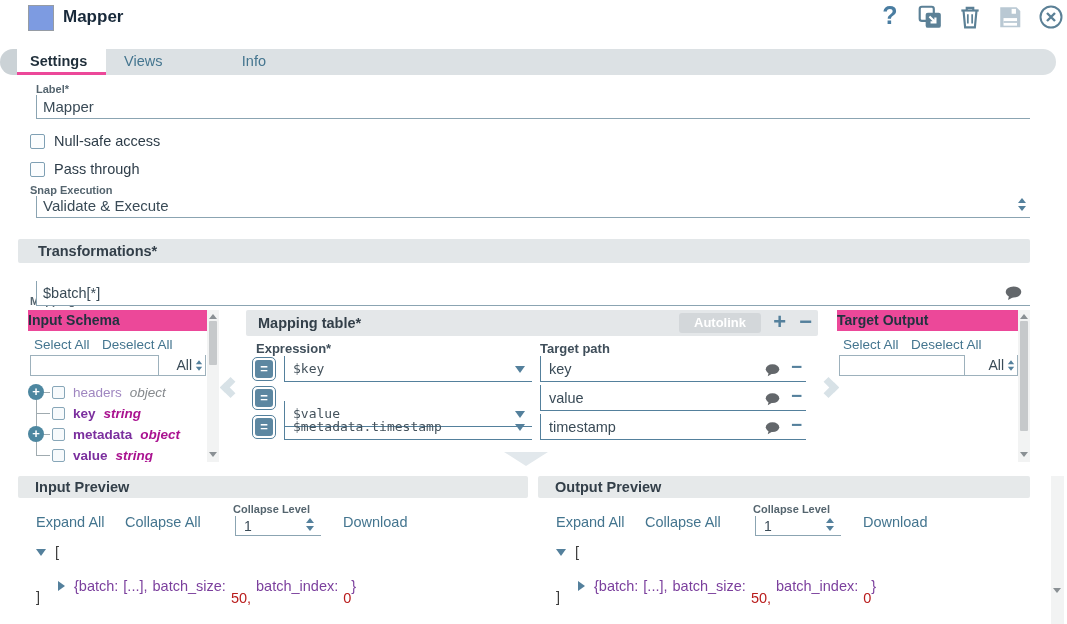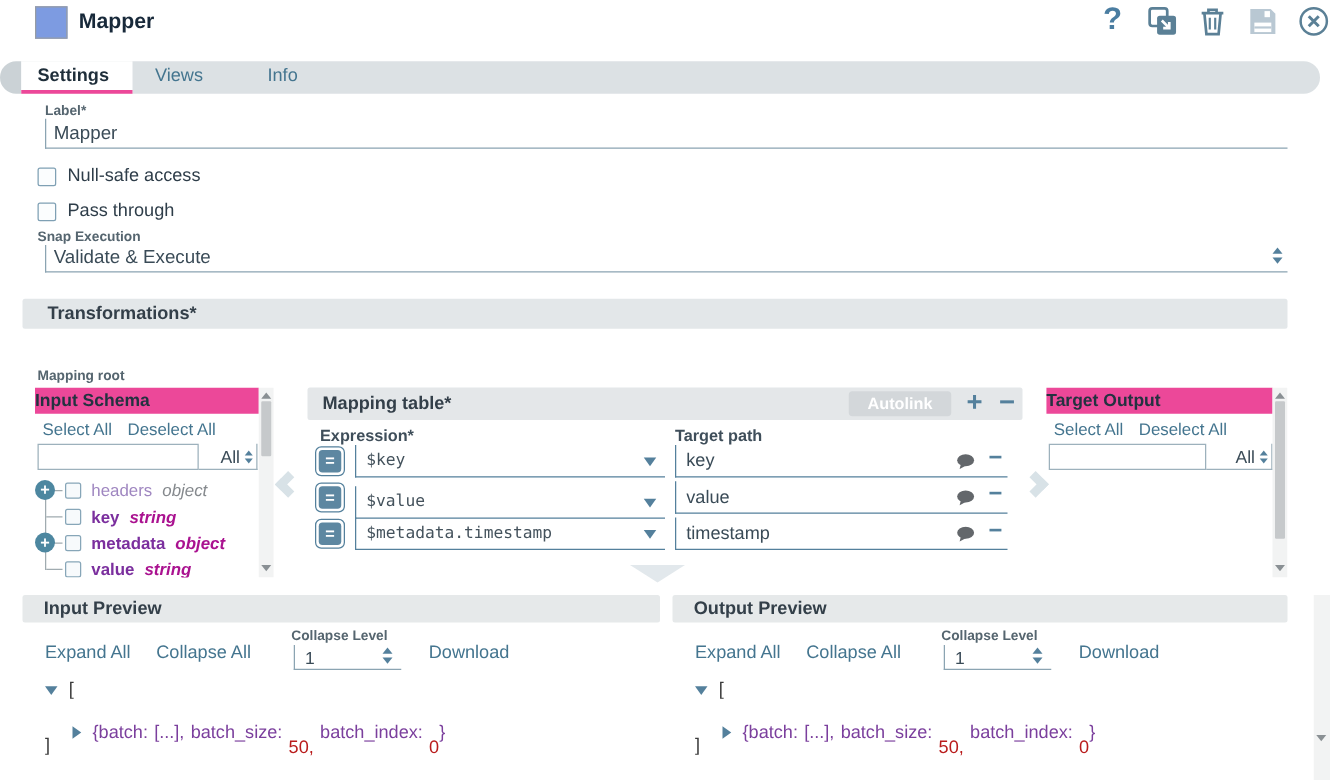--- a/index.html
+++ b/index.html
@@ -16,21 +16,21 @@
   .hicon { top:4px; width:26px; height:26px; cursor:pointer; }
   #help-btn { left:880px; top:1px; font-size:25px; font-weight:bold; color:#4a7da1; width:20px; text-align:center; }
 
   
   #tab-cap-left { left:0; top:49px; width:17px; height:26px; background:#cbd2d6; border-radius:13px 0 0 13px; }
   #tabbar { left:17px; top:49px; width:1039px; height:26px; background:#dce1e4; border-radius:0 13px 13px 0; display:flex; }
   .tab { height:26px; font-size:14.5px; color:#44758f; line-height:24px; cursor:pointer; }
   .tab.active { background:#fff; color:#1f2e3a; font-weight:bold; border-bottom:3px solid #ec4899; }
   #tab-settings { width:89px; padding-left:13px; }
   #tab-views { width:82px; padding-left:18px; }
-  #tab-info  { width:78px; padding-left:26px; }
+  #tab-info  { width:78px; padding-left:26px;text-align:right; }
 
   
   .lbl-sm { font-size:11px; font-weight:bold; color:#55656f; }
   .underline-input { border:none; border-left:1px solid #8ba4b2; border-bottom:1px solid #8ba4b2;
     font-size:15px; color:#3a4b57; padding-left:6px; background:#fff; outline:none;
     font-family:"Liberation Sans", sans-serif; }
   .chkbox { width:15px; height:15px; background:#fbfdfe; border:1px solid #7fa0b4; border-radius:2px; cursor:pointer; }
   .chk-row { display:flex; align-items:center; }
   .chk-lbl { margin-left:9px; font-size:14.5px; color:#2e3d49; }
 
@@ -162,20 +162,29 @@
     <span style="position:absolute; left:6px; top:1px; font-size:15px; color:#3a4b57;">Validate &amp; Execute</span>
     <span class="spin" style="position:absolute; right:4px; top:2px;">
       <span class="sp-up"></span>
         <span class="sp-dn"></span>
     </span>
   </div>
 
   <div class="abs section-bar" style="left:18px; top:239px; width:1012px; height:24px; line-height:24px; padding-left:20px;">Transformations*</div>
 
   <div class="abs lbl-sm" style="left:30px; top:269px;margin-top:26px;">Mapping root</div>
+  <div class="abs" style="left:36px; top:281px; width:994px; height:25px; border-left:1px solid #8ba4b2; border-bottom:1px solid #8ba4b2;">
+    <input style="position: absolute; left: 0px; top: 0px; width: 960px; height: 24px; border: none; outline: none; font-size: 14.5px; color: rgb(58, 75, 87); padding-left: 6px; font-family: &quot;Liberation Sans&quot;, sans-serif;" value="$batch[*]">
+    <span style="position:absolute; right:8px; top:5px;">
+      <svg width="17" height="15" viewBox="0 0 17 15">
+        <ellipse cx="8.5" cy="6" rx="7.8" ry="5.6" fill="#63676b"></ellipse>
+        <path d="M4 10 L3 14 L9 10.8 Z" fill="#63676b"></path>
+      </svg>
+    </span>
+  </div>
 
   <div class="abs" style="left:28px; top:310px; width:191px; height:152px; overflow:hidden;">
     <div class="panel-hdr" style="width:179px; height:21px;">Input Schema</div>
     <div style="position:absolute; left:6px; top:25px;">
       <span class="linkish">Select All</span>
       <span class="linkish" style="margin-left:8px;">Deselect All</span>
     </div>
     <input class="filter-input" style="position: absolute; left: 2px; top: 45px; width: 129px; height: 21px;" value="">
     <div class="all-zone" style="position:absolute; left:131px; top:45px; width:47px; height:21px;">
       <span>All</span>
@@ -250,21 +259,21 @@
             </svg>
         </span>
         <span class="row-minus">−</span>
       </div>
     </div>
 
     <div style="position:absolute; left:0; top:75px; width:572px; height:27px;">
       <div class="eq-outer" style="position:absolute; left:6px; top:1px;">
         <div class="eq-inner">=</div>
       </div>
-      <div class="expr-box" style="position:absolute; left:38px; top:4px; width:248px; height:26px;">
+      <div class="expr-box" style="position:absolute; left:38px; top:16px; width:248px; height:26px;">
         <input value="$value" style="">
         <div class="dd-caret"></div>
       </div>
       <div class="tgt-box" style="position:absolute; left:294px; top:0; width:266px; height:26px;">
         <input value="value" style="">
         <span class="row-bubble">
           <svg width="15" height="13" viewBox="0 0 17 15">
               <ellipse cx="8.5" cy="6" rx="7.8" ry="5.6" fill="#63676b"></ellipse>
               <path d="M4 10 L3 14 L9 10.8 Z" fill="#63676b"></path>
             </svg>

